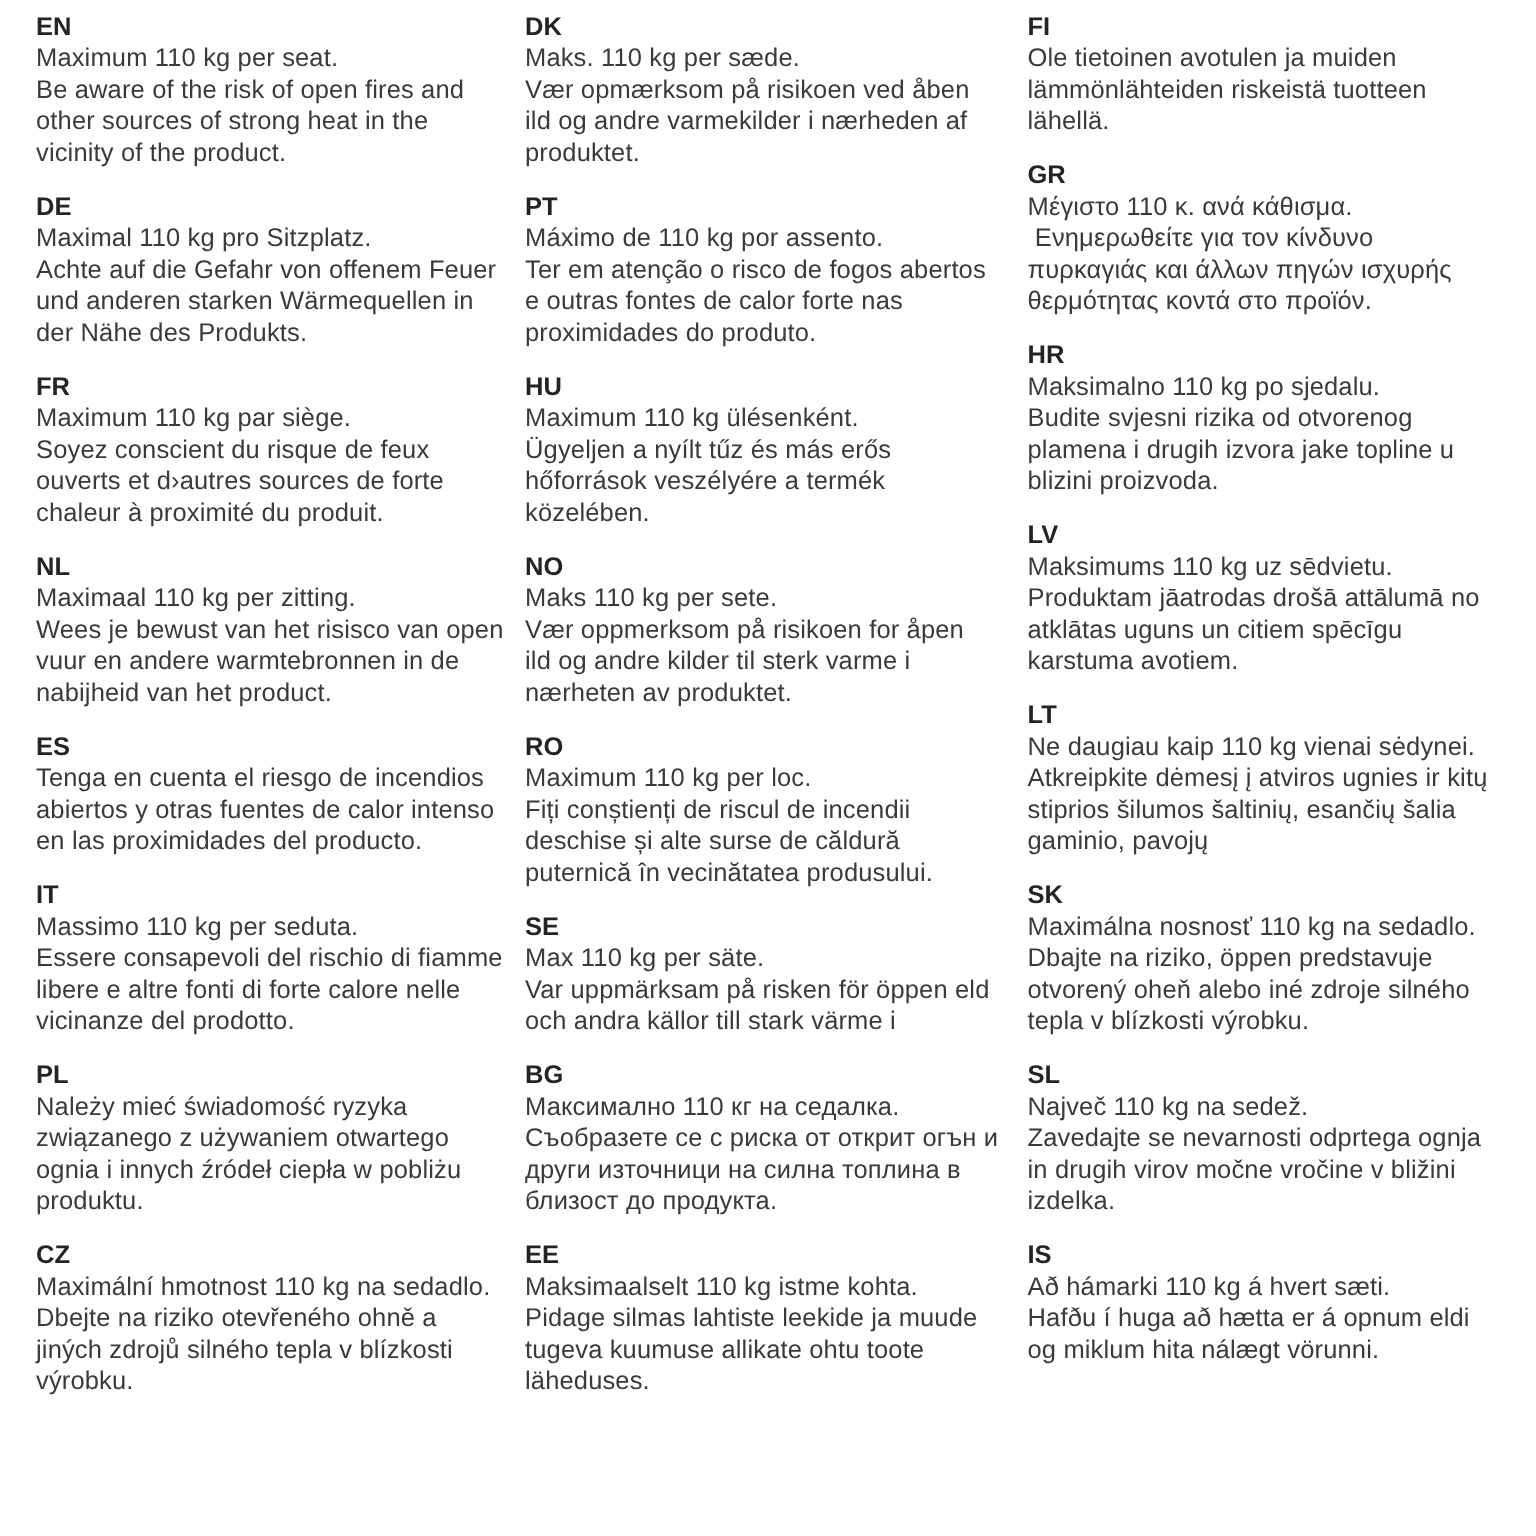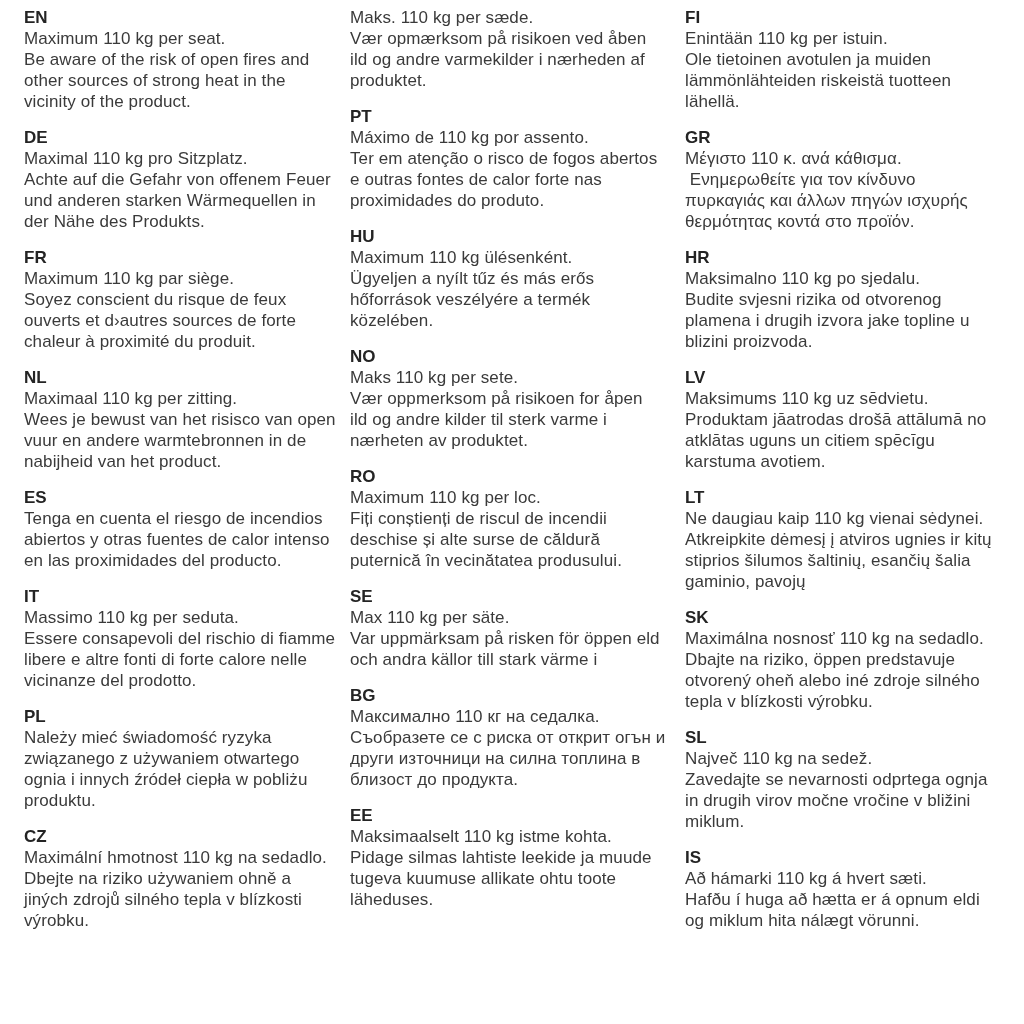--- a/index.html
+++ b/index.html
@@ -97,27 +97,28 @@
       <div class="block">
         <div class="code">PL</div>
         <div class="line">Należy mieć świadomość ryzyka</div>
         <div class="line">związanego z używaniem otwartego</div>
         <div class="line">ognia i innych źródeł ciepła w pobliżu</div>
         <div class="line">produktu.</div>
       </div>
       <div class="block">
         <div class="code">CZ</div>
         <div class="line">Maximální hmotnost 110 kg na sedadlo.</div>
-        <div class="line">Dbejte na riziko używaniem ohně a</div>
+        <div class="line">Dbejte na riziko otevřeného ohně a</div>
         <div class="line">jiných zdrojů silného tepla v blízkosti</div>
         <div class="line">výrobku.</div>
       </div>
     </div>
     <div class="col col-1">
       <div class="block">
+        <div class="code">DK</div>
         <div class="line">Maks. 110 kg per sæde.</div>
         <div class="line">Vær opmærksom på risikoen ved åben</div>
         <div class="line">ild og andre varmekilder i nærheden af</div>
         <div class="line">produktet.</div>
       </div>
       <div class="block">
         <div class="code">PT</div>
         <div class="line">Máximo de 110 kg por assento.</div>
         <div class="line">Ter em atenção o risco de fogos abertos</div>
         <div class="line">e outras fontes de calor forte nas</div>
@@ -161,21 +162,20 @@
         <div class="code">EE</div>
         <div class="line">Maksimaalselt 110 kg istme kohta.</div>
         <div class="line">Pidage silmas lahtiste leekide ja muude</div>
         <div class="line">tugeva kuumuse allikate ohtu toote</div>
         <div class="line">läheduses.</div>
       </div>
     </div>
     <div class="col col-2">
       <div class="block">
         <div class="code">FI</div>
-        <div class="line">Enintään 110 kg per istuin.</div>
         <div class="line">Ole tietoinen avotulen ja muiden</div>
         <div class="line">lämmönlähteiden riskeistä tuotteen</div>
         <div class="line">lähellä.</div>
       </div>
       <div class="block">
         <div class="code">GR</div>
         <div class="line">Μέγιστο 110 κ. ανά κάθισμα.</div>
         <div class="line"> Ενημερωθείτε για τον κίνδυνο</div>
         <div class="line">πυρκαγιάς και άλλων πηγών ισχυρής</div>
         <div class="line">θερμότητας κοντά στο προϊόν.</div>
@@ -206,21 +206,21 @@
         <div class="line">Maximálna nosnosť 110 kg na sedadlo.</div>
         <div class="line">Dbajte na riziko, öppen predstavuje</div>
         <div class="line">otvorený oheň alebo iné zdroje silného</div>
         <div class="line">tepla v blízkosti výrobku.</div>
       </div>
       <div class="block">
         <div class="code">SL</div>
         <div class="line">Največ 110 kg na sedež.</div>
         <div class="line">Zavedajte se nevarnosti odprtega ognja</div>
         <div class="line">in drugih virov močne vročine v bližini</div>
-        <div class="line">miklum.</div>
+        <div class="line">izdelka.</div>
       </div>
       <div class="block">
         <div class="code">IS</div>
         <div class="line">Að hámarki 110 kg á hvert sæti.</div>
         <div class="line">Hafðu í huga að hætta er á opnum eldi</div>
         <div class="line">og miklum hita nálægt vörunni.</div>
       </div>
     </div>
   </div>
 

